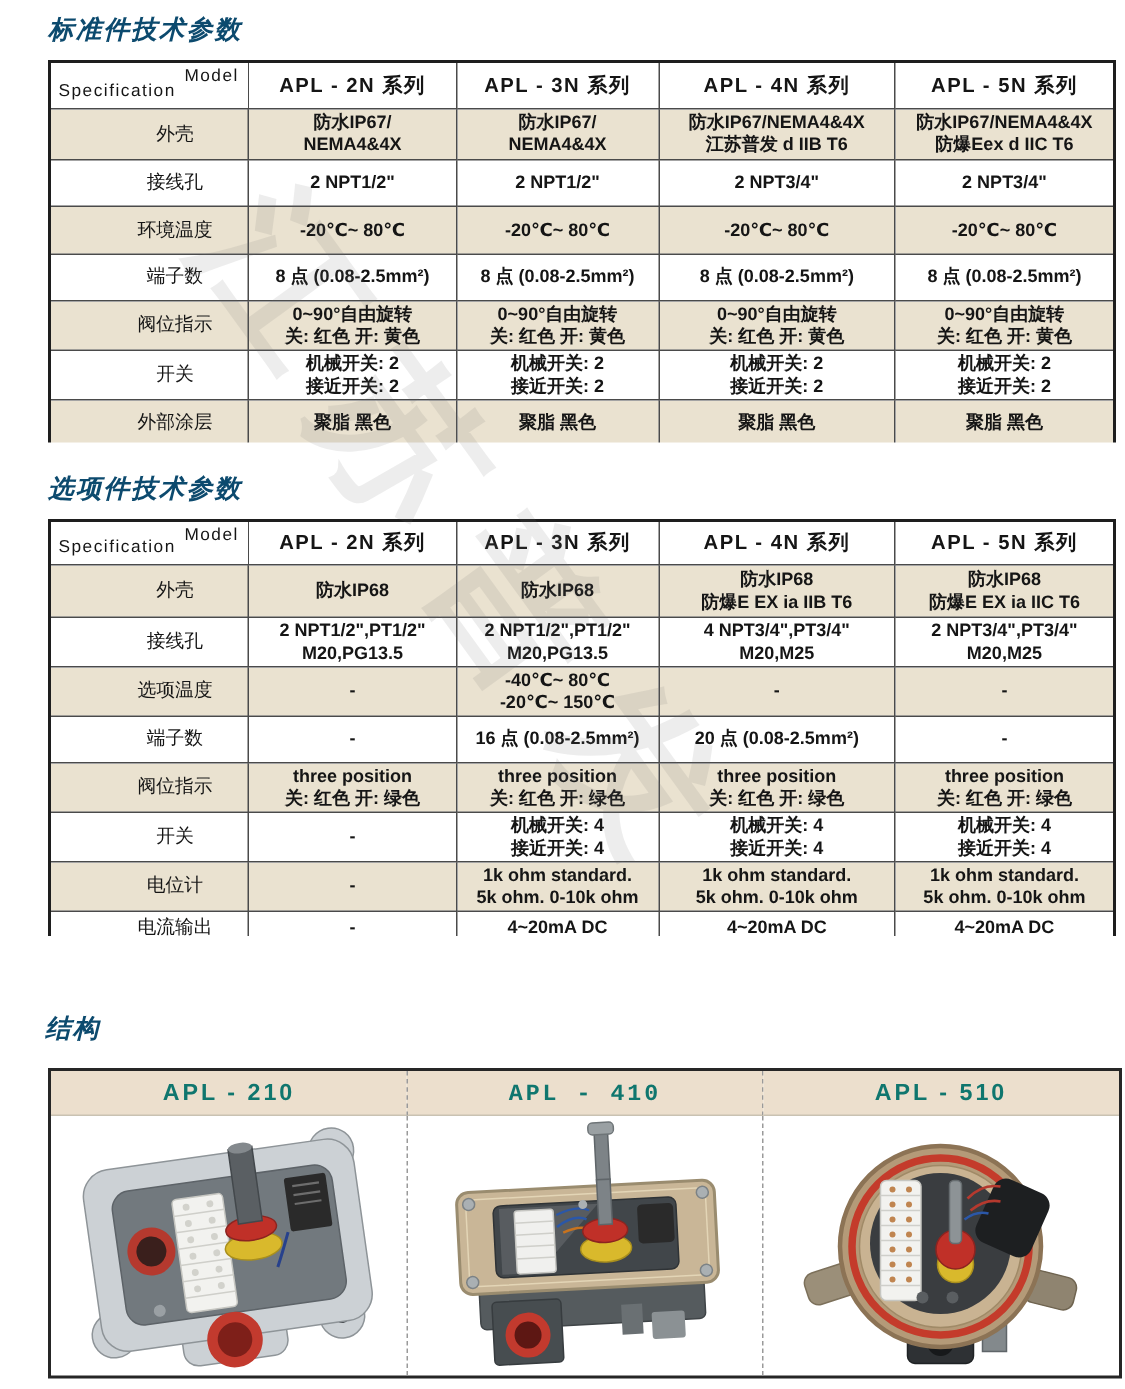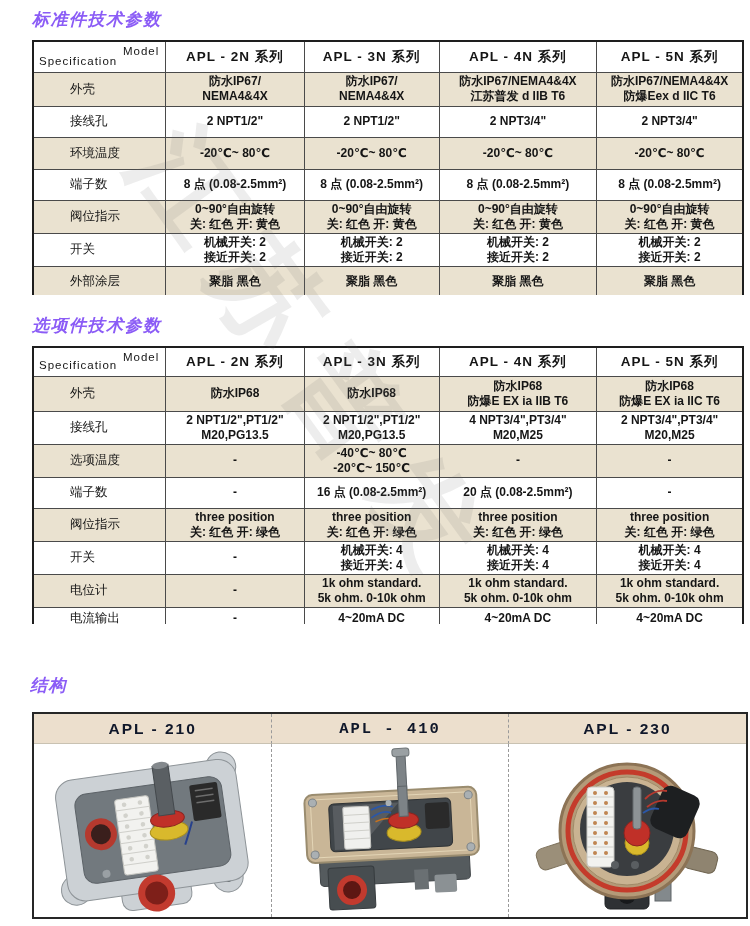--- a/index.html
+++ b/index.html
@@ -2,21 +2,21 @@
 <html><head>
 <meta charset="utf-8">
 <style>
   html,body{margin:0;padding:0;background:#ffffff;}
   .page{
     position:relative;width:750px;height:926px;background:#ffffff;overflow:hidden;
     font-family:"Liberation Sans","DejaVu Sans",sans-serif;color:#151515;
   }
   .sec-title{
     position:absolute;margin:0;font-style:italic;font-weight:bold;
-    font-size:17px;letter-spacing:1.5px;color:#8b5cf6;white-space:nowrap;
+    font-size:17px;letter-spacing:1.5px;color:#0c4a6e;white-space:nowrap;
   }
   #title-standard{left:32px;top:8px;}
   #title-optional{left:32px;top:314px;}
   #title-structure{left:30px;top:674px;}
 
   
   .watermark{
     position:absolute;left:215px;top:100px;z-index:9;pointer-events:none;
     font-size:108px;font-weight:bold;letter-spacing:26px;white-space:nowrap;
     color:#6f6f6f;opacity:0.12;transform:rotate(54deg);transform-origin:0 0;
@@ -29,42 +29,42 @@
   table.spec{
     width:712px;border-collapse:collapse;table-layout:fixed;
     border:2px solid #1e1e1e;background:#ffffff;padding-left:16px;
   }
   table.spec th,table.spec td{
     border:1px solid #4a4a4a;padding:1px 2px;text-align:center;vertical-align:middle;
     font-size:12px;line-height:15px;overflow:hidden;
   }
   table.spec thead th{font-size:13.5px;font-weight:bold;letter-spacing:1px;background:#ffffff;}
   table.spec th.rowlabel{
-    font-weight:normal;font-size:12.5px;text-align:left;padding-left:36px;background:transparent;
+    font-weight:normal;font-size:12.5px;text-align:center;padding-left:36px;background:transparent;
   }
   table.spec td .ln{font-weight:bold;}
   tr.shaded{background:#eae2d0;}
   tr.clip-row td,tr.clip-row th{vertical-align:top;padding-top:3px;}
   th.corner{position:relative;padding:0;background:
     linear-gradient(to bottom right,
       transparent calc(50% - 0.8px), #5a5a5a calc(50% - 0.8px),
       #5a5a5a calc(50% + 0.8px), transparent calc(50% + 0.8px));
   }
   th.corner .c-model{position:absolute;top:2px;right:6px;font-size:11.5px;font-weight:normal;}
   th.corner .c-spec{position:absolute;bottom:3px;left:5px;font-size:11.5px;font-weight:normal;}
 
   
   .structure-box{
     position:absolute;left:32px;top:712px;width:712px;height:203px;
     border:2px solid #262626;display:grid;
     grid-template-columns:1fr 1fr 1fr;grid-template-rows:30px 1fr;background:#ffffff;
   }
   .structure-box .hd{
     background:#ecdfcd;display:flex;align-items:center;justify-content:center;
-    font-size:15.5px;font-weight:bold;letter-spacing:2px;color:#0f172a;
+    font-size:15.5px;font-weight:bold;letter-spacing:2px;color:#0f766e;
     border-bottom:1px solid #c9c2b2;
   }
   .structure-box .hd.mid,.structure-box .cell.mid{border-left:1px dashed #9a9a9a;border-right:1px dashed #9a9a9a;font-family:Liberation Mono, monospace;}
   .structure-box .cell{display:flex;align-items:center;justify-content:center;overflow:hidden;}
 </style>
 </head>
 <body>
 
 <div class="page">
 
@@ -376,21 +376,21 @@
           </tr>
         </tbody>
       </table>
     </div>
 
   <h2 class="sec-title" id="title-structure">结构</h2>
 
   <div class="structure-box">
     <div class="hd">APL - 210</div>
     <div class="hd mid">APL - 410</div>
-    <div class="hd">APL - 230</div>
+    <div class="hd">APL - 510</div>
 
     <div class="cell">
       <svg width="220" height="168" viewBox="0 0 220 168">
         <g transform="rotate(-8 110 84)">
           <circle cx="34" cy="40" r="15" fill="#ccd1d5" stroke="#8e9498"></circle>
           <circle cx="186" cy="30" r="15" fill="#ccd1d5" stroke="#8e9498"></circle>
           <circle cx="26" cy="132" r="15" fill="#ccd1d5" stroke="#8e9498"></circle>
           <circle cx="178" cy="140" r="15" fill="#ccd1d5" stroke="#8e9498"></circle>
           <circle cx="34" cy="40" r="5" fill="#43484c"></circle>
           <circle cx="186" cy="30" r="5" fill="#43484c"></circle>

